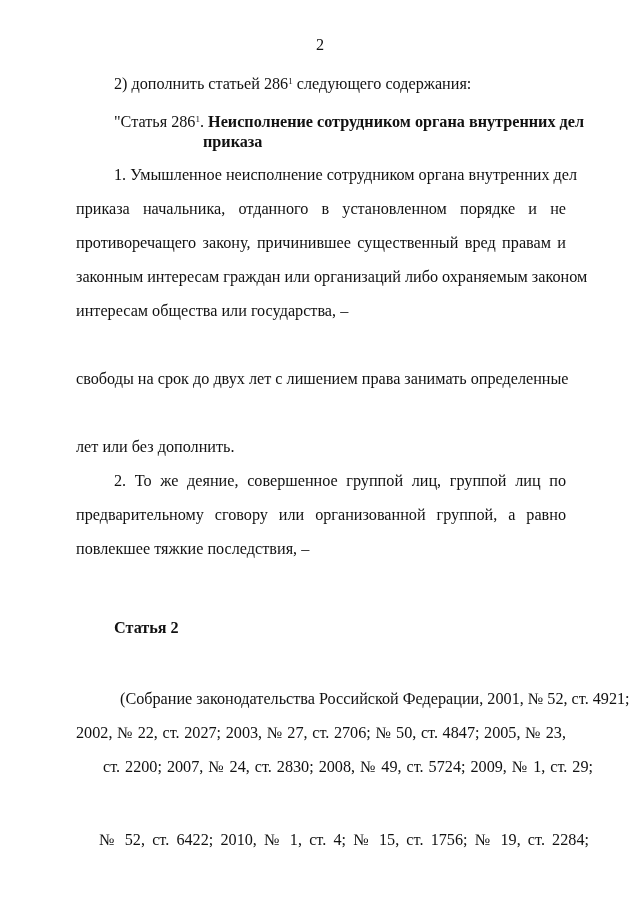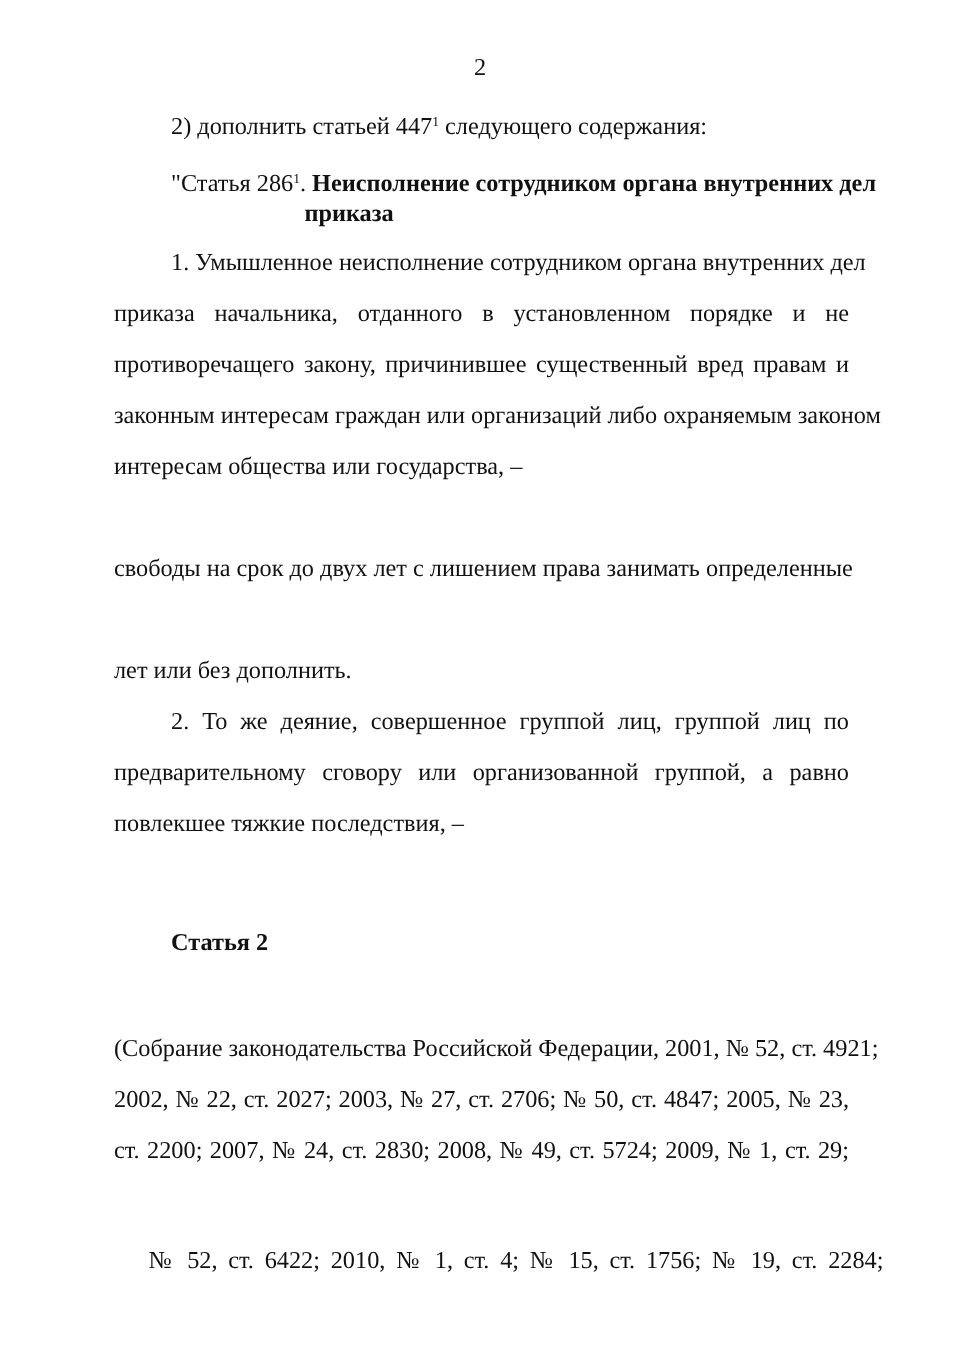--- a/index.html
+++ b/index.html
@@ -19,21 +19,21 @@
     sup { font-size: 9px; vertical-align: top; position: relative; top: -3px; }
     .pagenum { position: absolute; left: 0; width: 640px; top: 36px; text-align: center; font-family: "Liberation Serif", serif; font-size: 16.2px; }
   </style>
 </head>
 <body>
 
 <div class="page">
   <div class="pagenum">2</div>
 
   <div class="line indent" style="top:74px;">
-    <span>2) дополнить статьей 447</span><sup>1</sup><span> следующего содержания:</span>
+    <span>2) дополнить статьей 286</span><sup>1</sup><span> следующего содержания:</span>
   </div>
 
   <div class="line indent" style="top:112px;">
     <span>"Статья 286</span><sup>1</sup><span>. </span><span class="bold">Неисполнение сотрудником органа внутренних дел</span>
   </div>
   <div class="line bold" style="top:132px; left:203px; width:300px;">приказа</div>
 
   <div class="line indent just" style="top:165px;">1. Умышленное неисполнение сотрудником органа внутренних дел</div>
   <div class="line just" style="top:199px;">приказа начальника, отданного в установленном порядке и не</div>
   <div class="line just" style="top:233px;">противоречащего закону, причинившее существенный вред правам и</div>
@@ -43,17 +43,17 @@
   <div class="line just" style="top:369px;">свободы на срок до двух лет с лишением права занимать определенные</div>
   <div class="line" style="top:437px;">лет или без дополнить.</div>
 
   <div class="line indent just" style="top:471px;">2. То же деяние, совершенное группой лиц, группой лиц по</div>
   <div class="line just" style="top:505px;">предварительному сговору или организованной группой, а равно</div>
   <div class="line" style="top:539px;">повлекшее тяжкие последствия, –</div>
 
 
   <div class="line indent bold" style="top:618px;">Статья 2</div>
 
-  <div class="line just" style="top:689px;">(Собрание законодательства Российской Федерации, 2001, № 52, ст. 4921;</div>
+  <div class="line just" style="top:689px;margin-left:44px;">(Собрание законодательства Российской Федерации, 2001, № 52, ст. 4921;</div>
   <div class="line just" style="top:723px;">2002, № 22, ст. 2027; 2003, № 27, ст. 2706; № 50, ст. 4847; 2005, № 23,</div>
-  <div class="line just" style="top:757px;">ст. 2200; 2007, № 24, ст. 2830; 2008, № 49, ст. 5724; 2009, № 1, ст. 29;</div>
+  <div class="line just" style="top:757px;margin-left:27px;">ст. 2200; 2007, № 24, ст. 2830; 2008, № 49, ст. 5724; 2009, № 1, ст. 29;</div>
   <div class="line just" style="top:830px;margin-left:23px;">№ 52, ст. 6422; 2010, № 1, ст. 4; № 15, ст. 1756; № 19, ст. 2284;</div>
 </div>
 
 </body></html>

